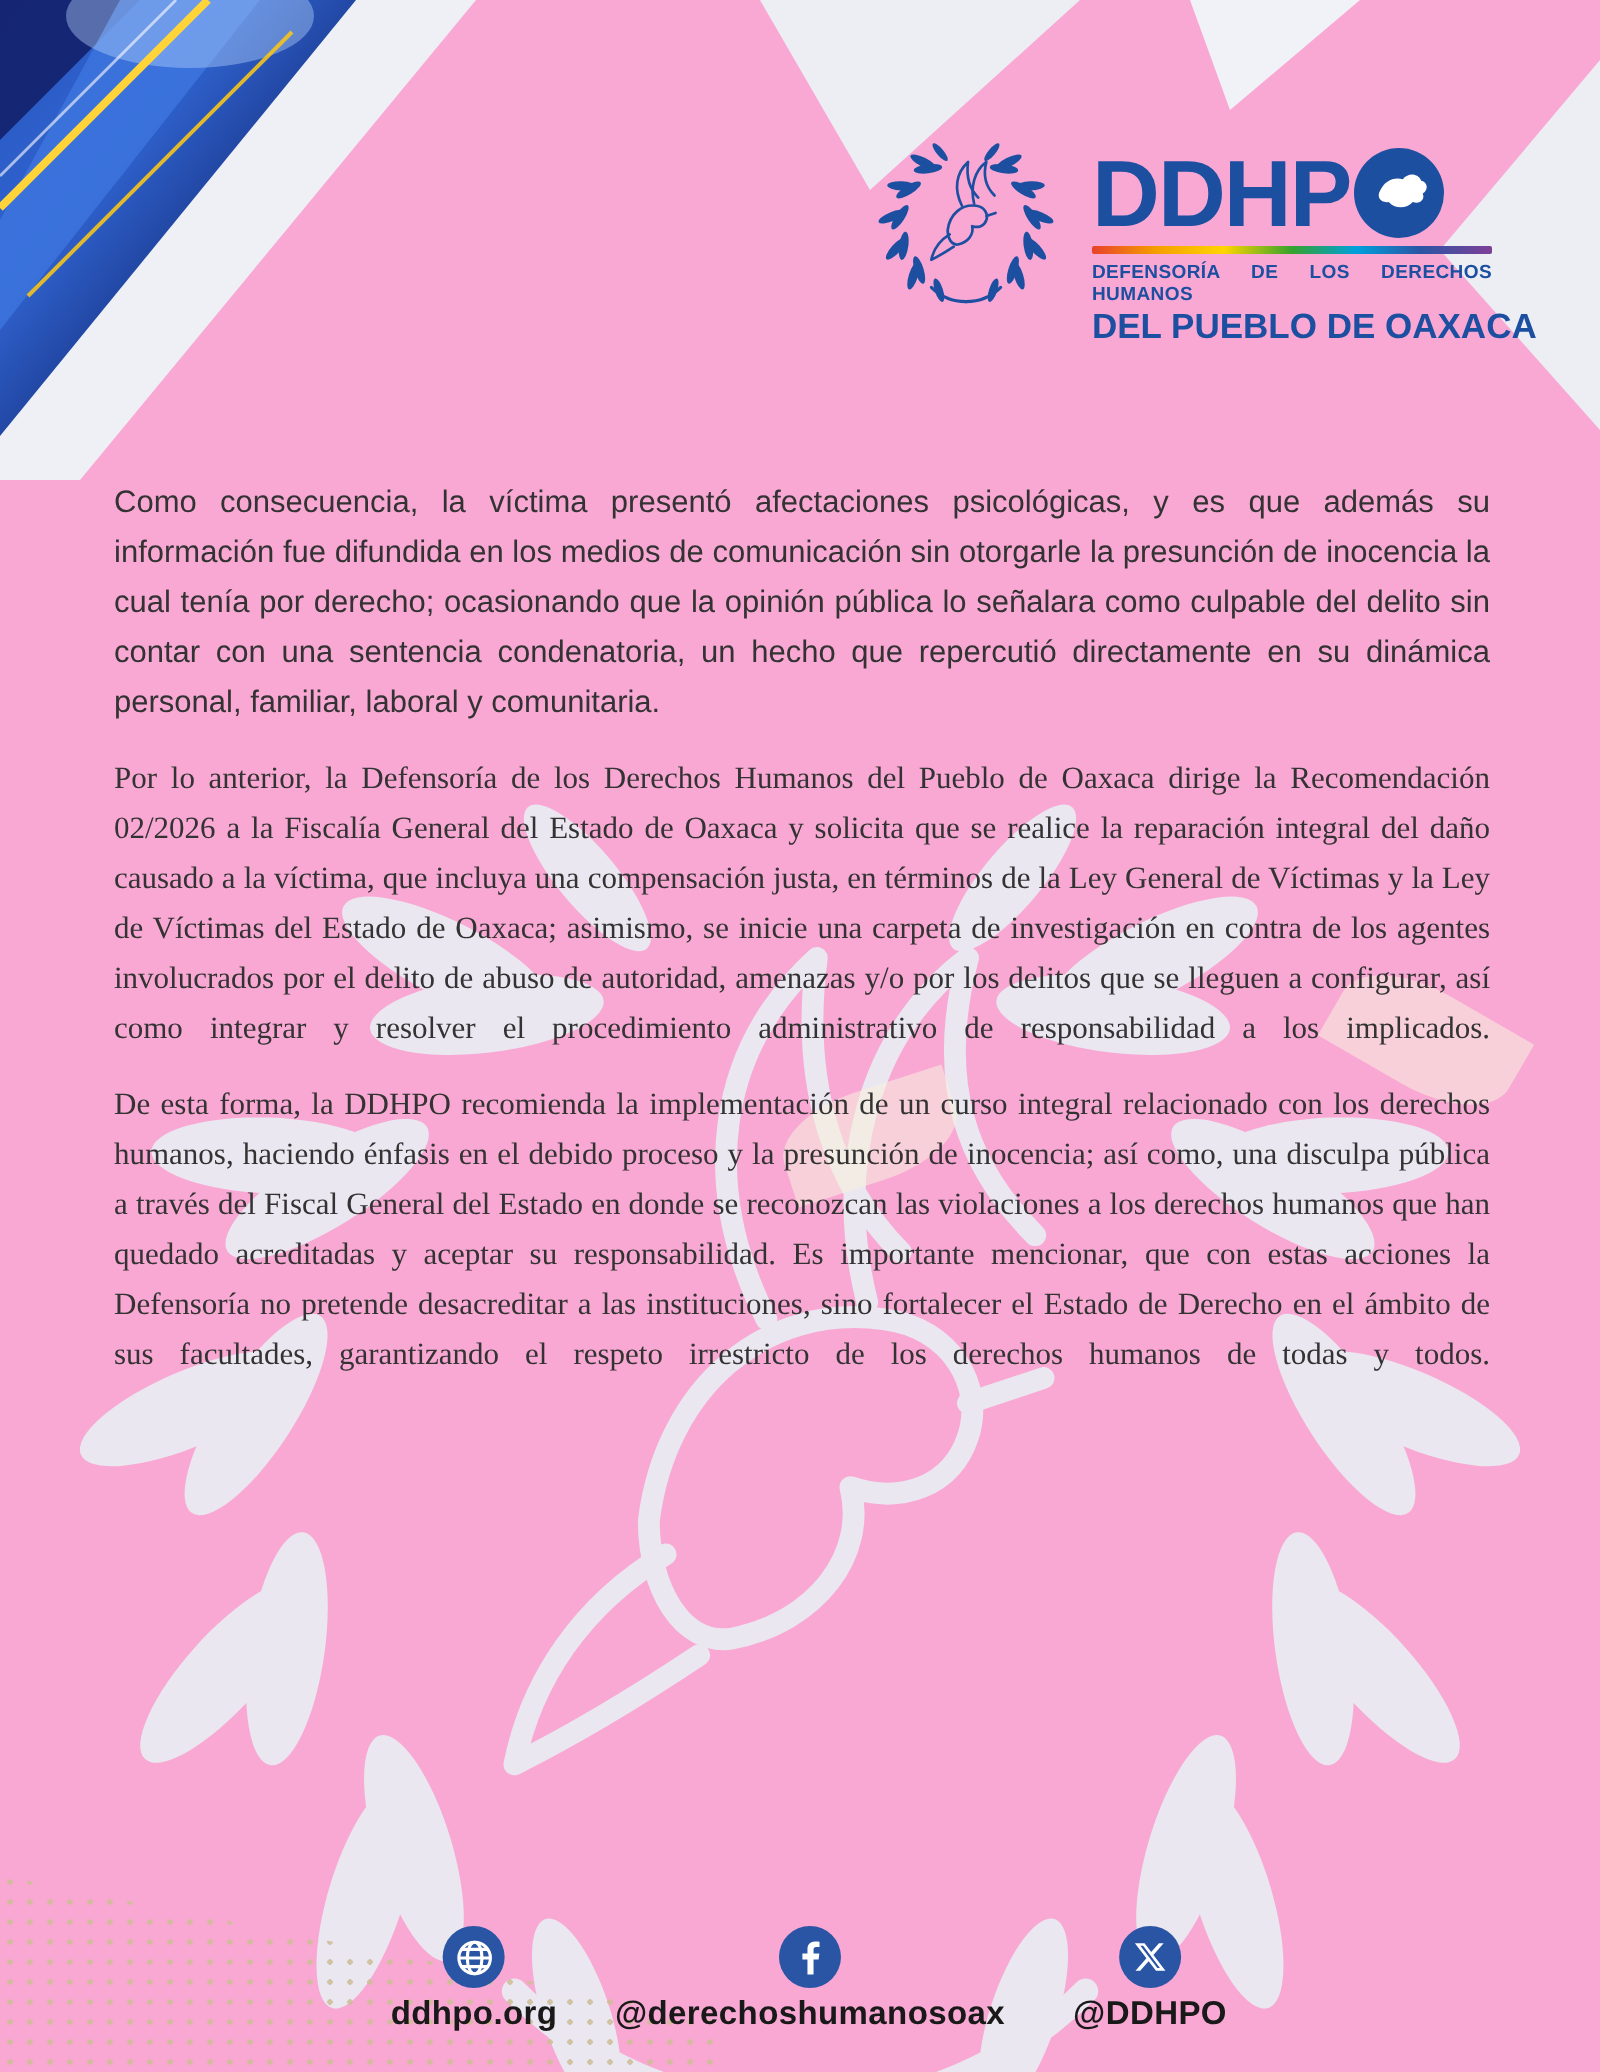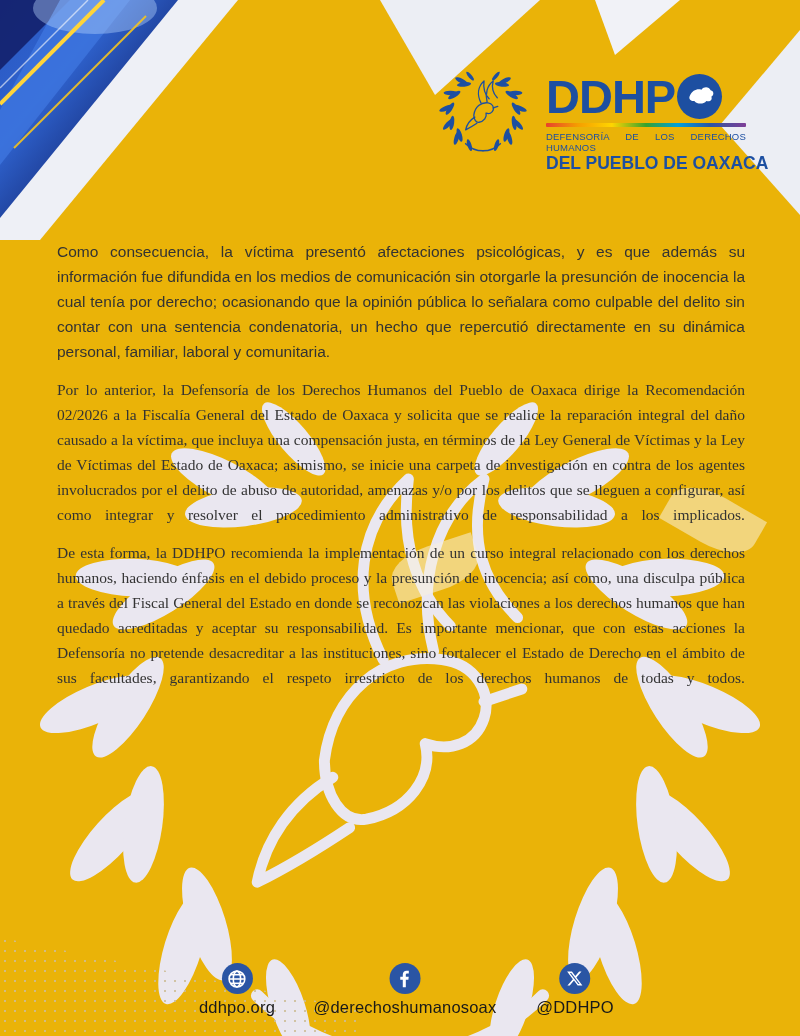--- a/index.html
+++ b/index.html
@@ -1,17 +1,17 @@
 <!DOCTYPE html>
 <html><head>
 <meta charset="utf-8">
 <style>
   html,body{margin:0;padding:0;background:#fff;}
   .page{
-    width:800px;height:1036px;position:relative;overflow:hidden;background:#eab308;
+    width:800px;height:1036px;position:relative;overflow:hidden;background:#f9a8d4;
     font-family:"Liberation Sans",sans-serif;margin:0 auto;
   }
   
   .bg-layer{position:absolute;z-index:0;pointer-events:none;}
   .corner-art{left:0;top:0;z-index:2;}
   .chevrons{right:0;top:0;}
   .dots{
     left:0;bottom:0;width:360px;height:120px;opacity:.85;
     background-image:radial-gradient(#cdbd96 1.3px,transparent 1.5px);
     background-size:10px 10px;
@@ -32,42 +32,42 @@
   }
   .o-circle{
     width:45px;height:45px;border-radius:50%;background:#1d4fa1;margin-left:2px;
     display:flex;align-items:center;justify-content:center;flex:0 0 auto;
   }
   .rainbow-bar{
     height:4px;width:200px;margin-top:3px;border-radius:1px;
     background:linear-gradient(to right,#e8412c 0%,#f59e00 16%,#ffd500 33%,#36a22d 50%,#00a0dd 66%,#2a55a4 82%,#7f3f97 100%);
   }
   .org-line1{
-    margin-top:4px;font-size:9.5px;font-weight:normal;color:#1d4fa1;width:200px;
+    margin-top:4px;font-size:9.5px;font-weight:bold;color:#1d4fa1;width:200px;
     text-align:justify;text-align-last:justify;letter-spacing:.2px;
   }
   .org-line2{
     margin-top:0;font-size:17.5px;font-weight:bold;color:#1d4fa1;width:200px;
     text-align:justify;text-align-last:justify;letter-spacing:0;white-space:nowrap;
   }
   
   .content{position:absolute;left:57px;right:55px;top:229px;z-index:3;margin-top:10px;}
   .content p{
     margin:0 0 13px 0;font-size:15.5px;line-height:25px;color:#333;
     text-align:justify;
   }
   .content p.justify-last{text-align-last:justify;font-family:Liberation Serif, serif;}
   
   .social{position:absolute;top:963px;transform:translateX(-50%);text-align:center;z-index:3;}
   .social .badge{
     width:31px;height:31px;border-radius:50%;background:#2a55a4;margin:0 auto;
     display:flex;align-items:center;justify-content:center;
   }
   .social .label{
-    margin-top:4px;font-size:16.5px;color:#191919;font-weight:400;letter-spacing:.2px;white-space:nowrap;
+    margin-top:4px;font-size:16.5px;color:#191919;font-weight:700;letter-spacing:.2px;white-space:nowrap;
   }
   .s1{left:237px}.s2{left:405px}.s3{left:575px}
 </style>
 </head>
 <body>
 
 <div class="page">
 
   <svg width="0" height="0" style="position:absolute">
     <defs>

